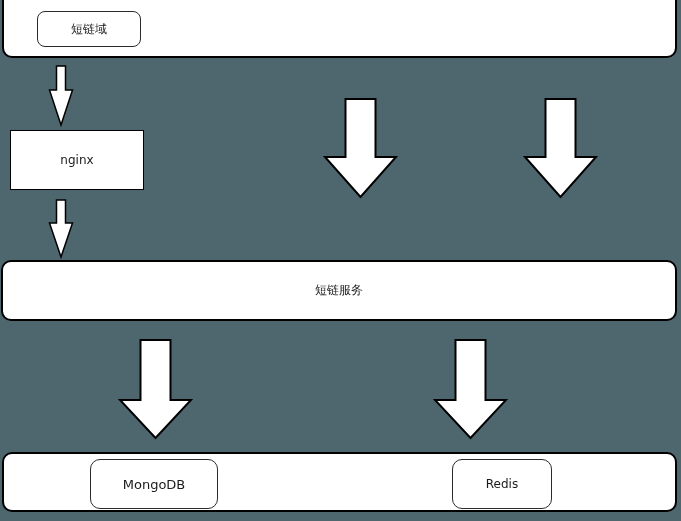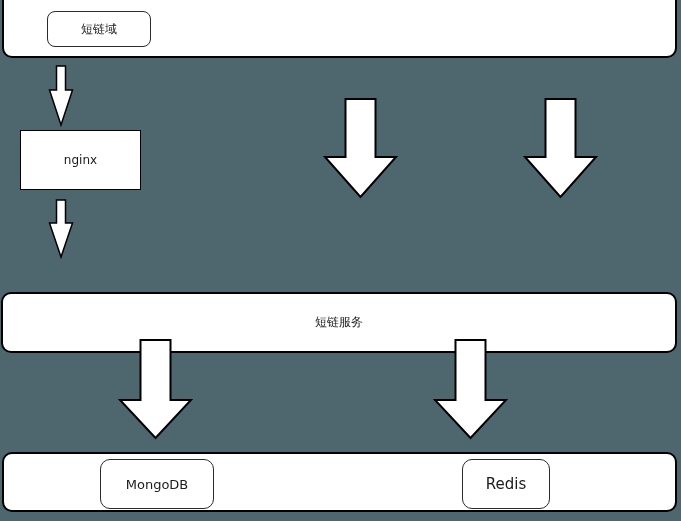--- a/index.html
+++ b/index.html
@@ -25,42 +25,40 @@
     position:absolute;
     background:var(--node_fill);
     border:2px solid var(--border);
     border-radius:10px;
   }
   .band-top{left:2px;top:-12px;width:675px;height:70px;}
   .band-service{
     left:1px;top:260px;width:676px;height:61px;
     display:flex;align-items:center;justify-content:center;
     font-size:12px;
-    margin-top:32px;
   }
   .band-storage{left:2px;top:452px;width:675px;height:60px;}
   .node{
     position:absolute;
     background:var(--node_fill);
     border:1px solid var(--soft_border);
     display:flex;align-items:center;justify-content:center;
     font-size:12px;
     white-space:nowrap;
-    margin-left:10px;
   }
   .rounded{border-radius:8px;}
   .node-short-domain{left:37px;top:11px;width:104px;height:36px;}
   .node-frontend{left:308px;top:12px;width:105px;height:36px;}
   .node-backend{left:507px;top:12px;width:103px;height:36px;}
   .node-nginx{
-    left:10px;top:130px;width:121px;height:60px;
+    left:10px;top:130px;width:134px;height:60px;
     border:1.5px solid var(--border);border-radius:0;
   }
-  .node-mongodb{left:90px;top:459px;width:114px;height:50px;border-radius:10px;font-size:13px;}
-  .node-redis{left:452px;top:459px;width:88px;height:50px;border-radius:10px;font-size:15px;}
+  .node-mongodb{left:90px;top:459px;width:128px;height:50px;border-radius:10px;font-size:13px;}
+  .node-redis{left:452px;top:459px;width:100px;height:50px;border-radius:10px;font-size:12px;}
   .edge{position:absolute;display:block;}
   .edge polygon{fill:var(--node_fill);stroke:var(--border);}
 </style>
 </head>
 <body>
 
 <div class="canvas">
 
   <div class="band band-top"></div>
   <div class="node rounded node-short-domain">

